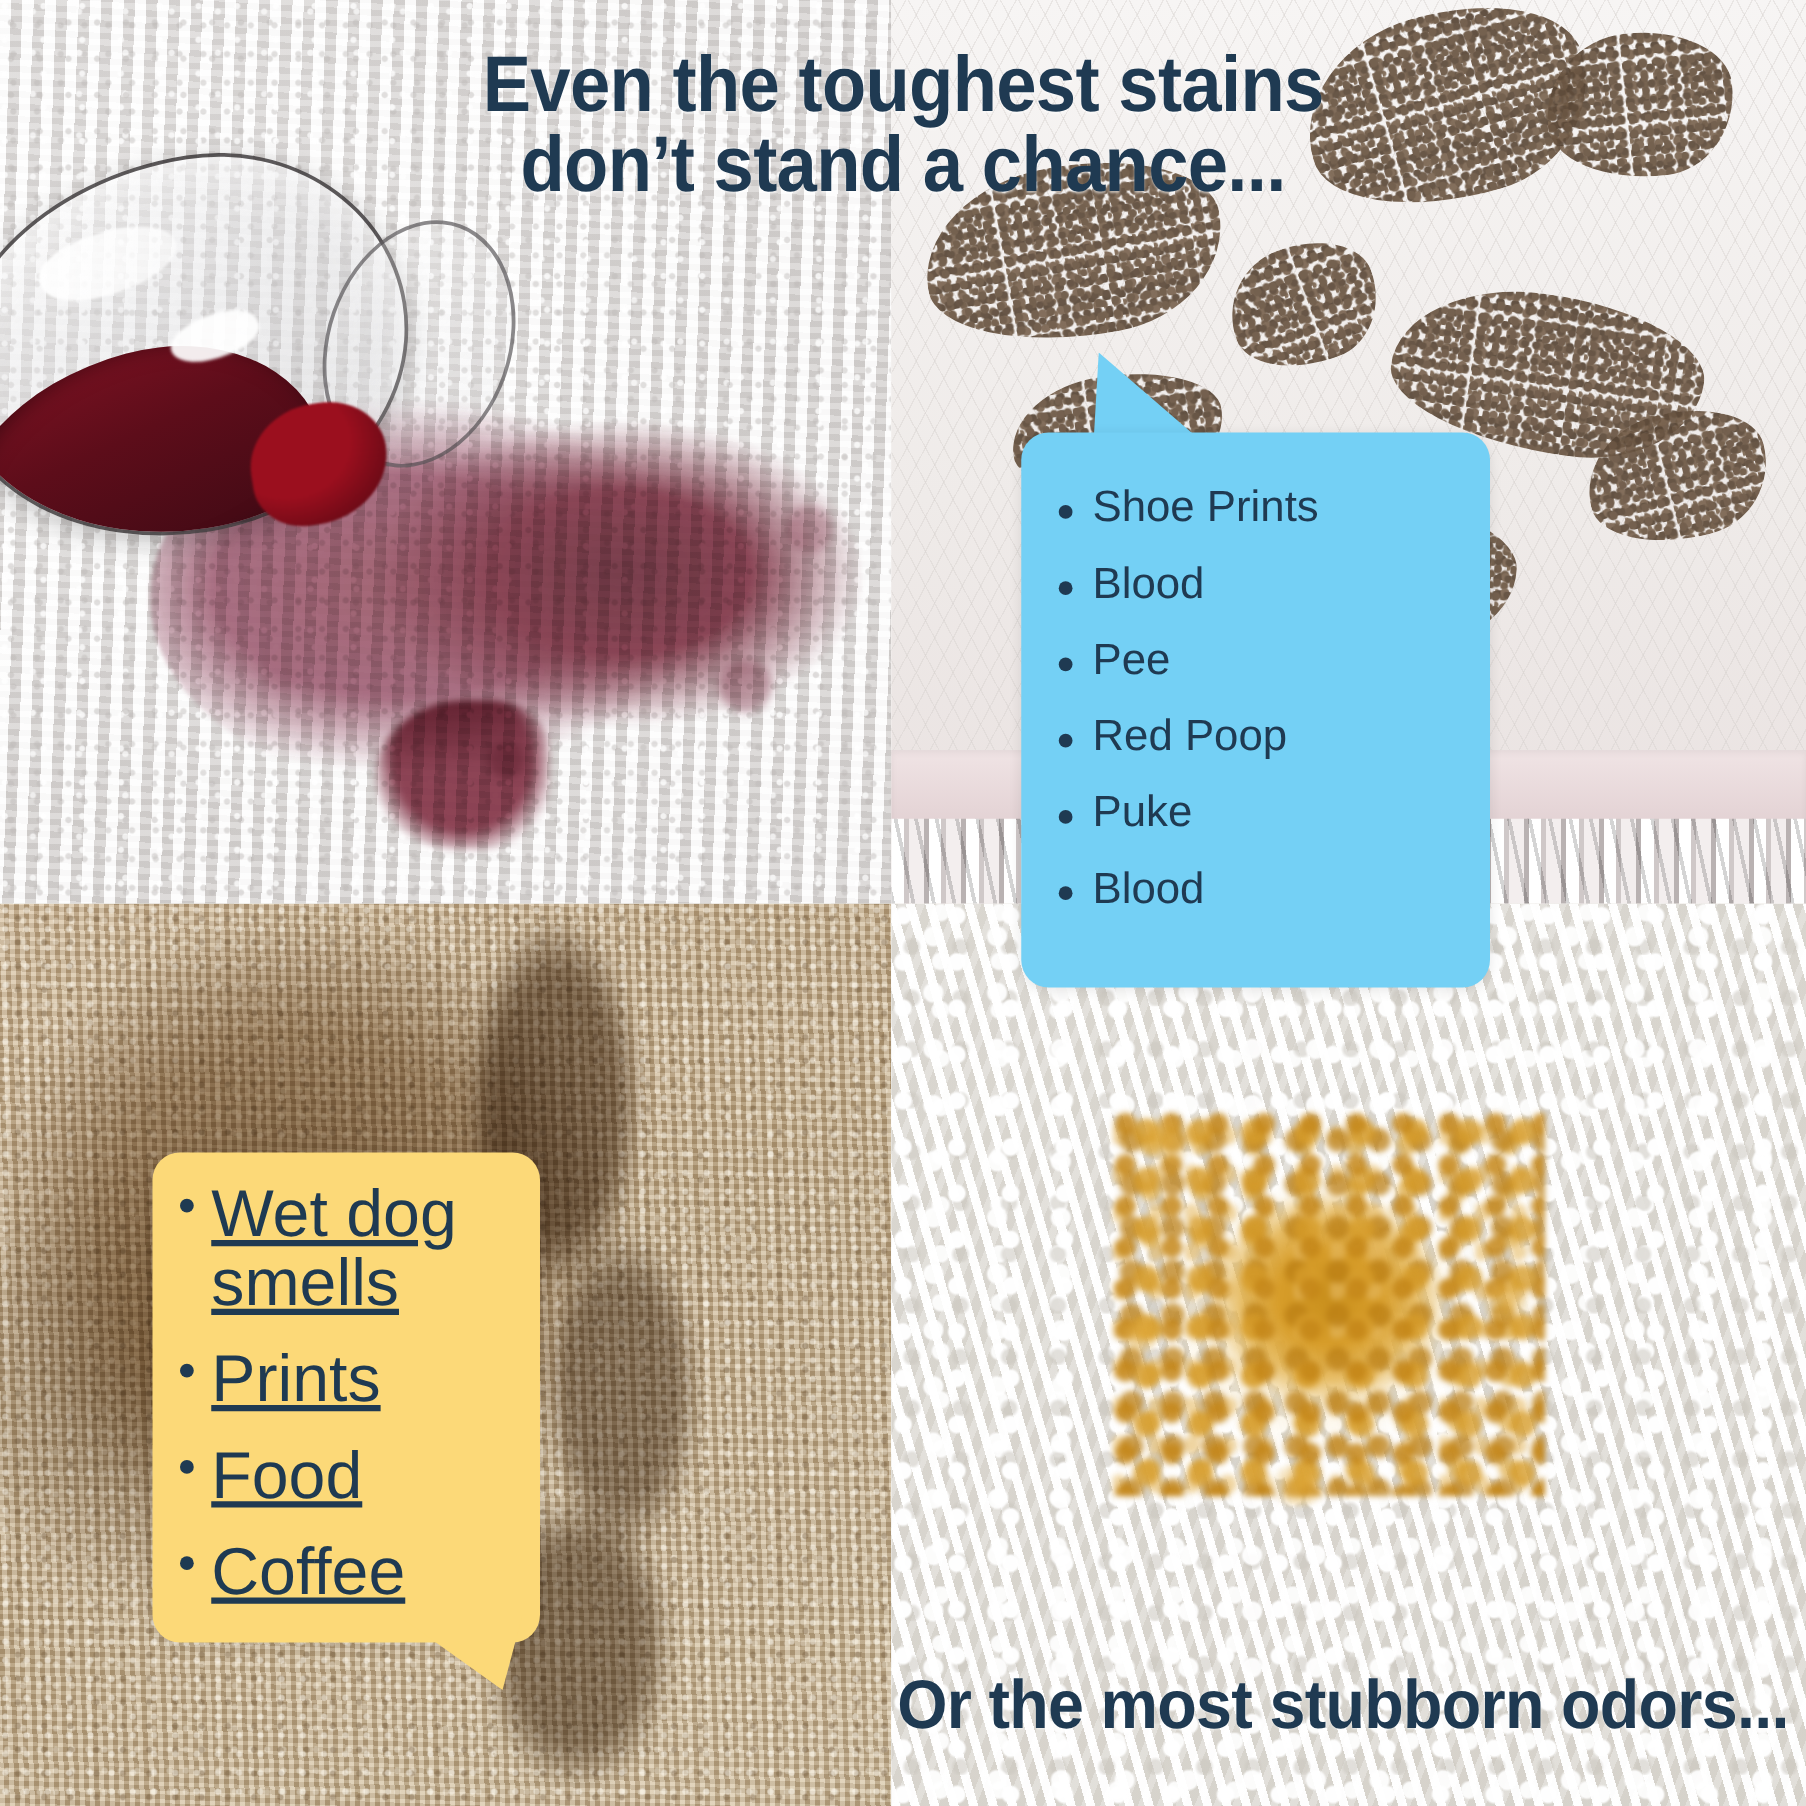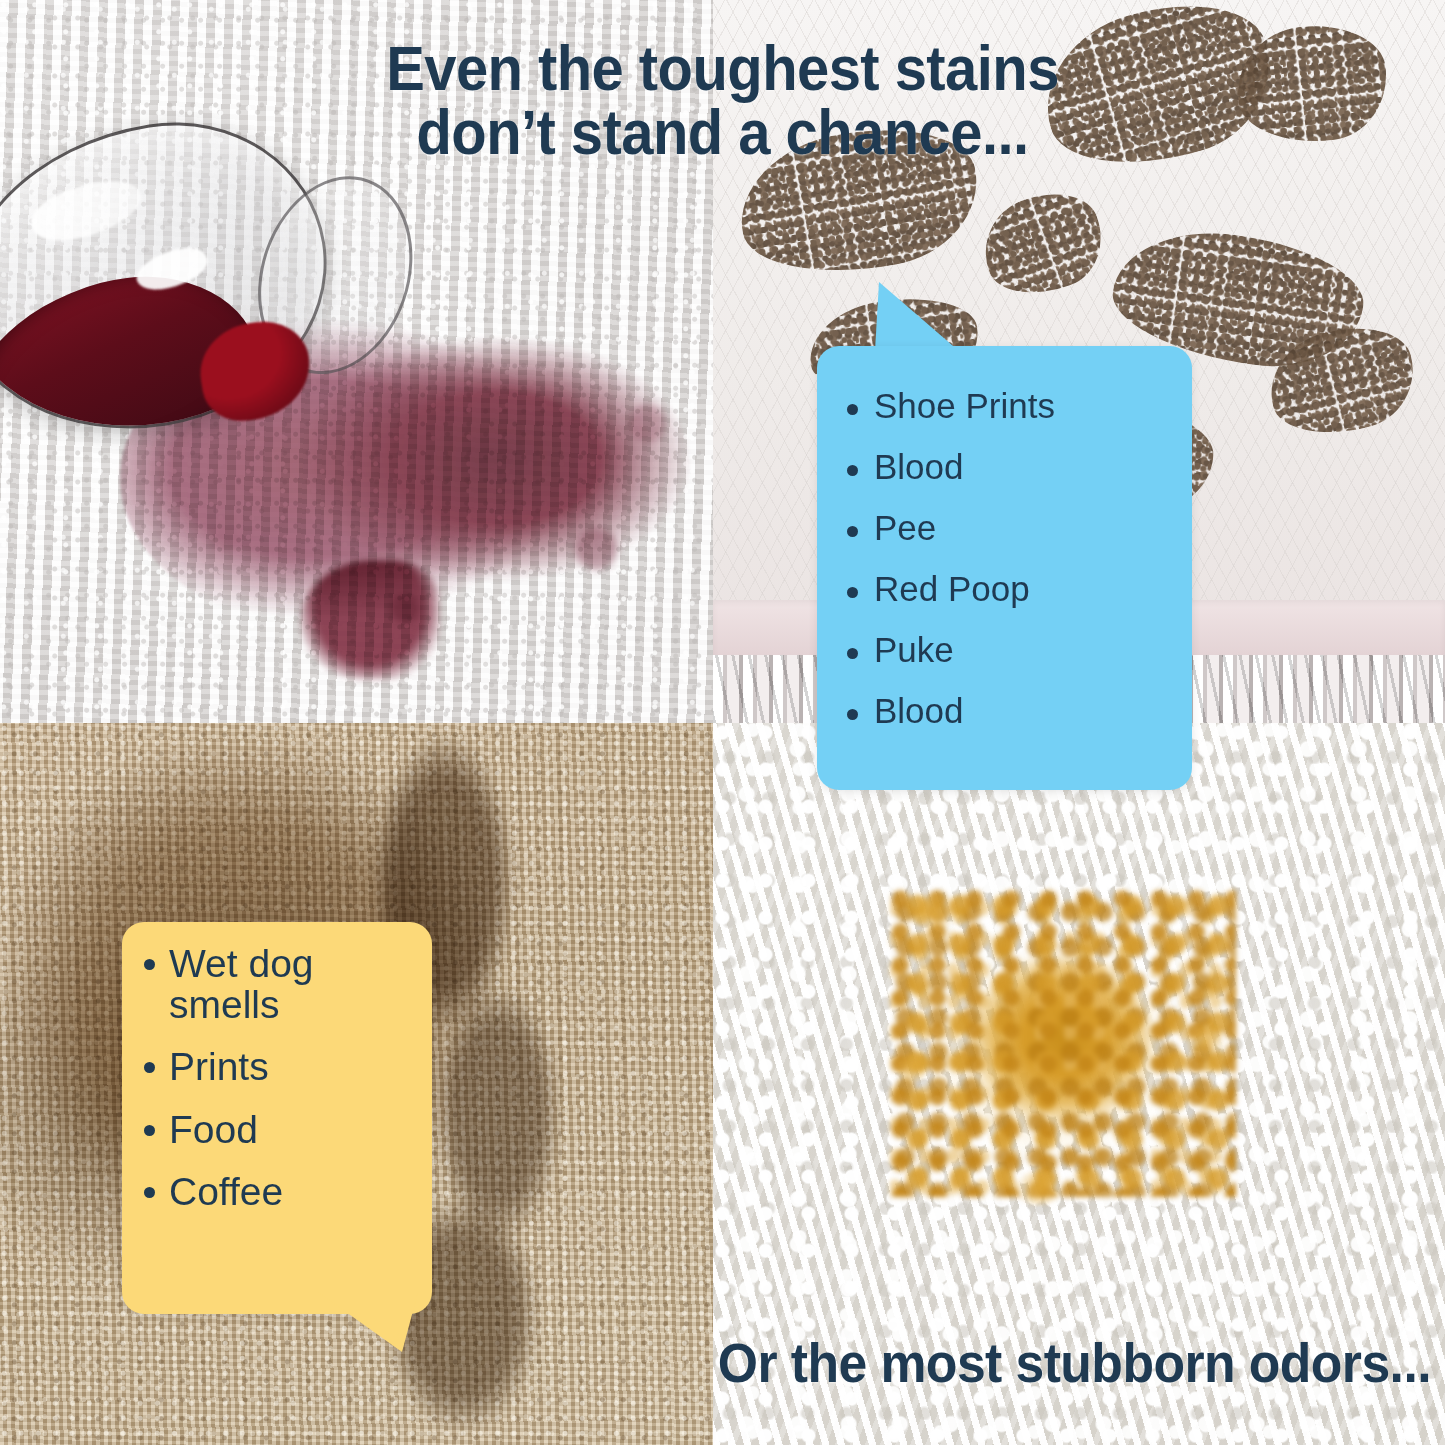--- a/index.html
+++ b/index.html
@@ -280,21 +280,21 @@
   #bubble-yellow .bubble-box{
     position:absolute; left:0; top:0; width:310px; height:392px;
     background:#fcd978;
   }
   #bubble-yellow .tail{
     position:absolute; left:196px; top:370px; width:100px; height:60px;
     background:#fcd978;
     clip-path:polygon(0% 0%, 100% 0%, 84% 100%);
   }
   #bubble-yellow ul{ position:absolute; left:22px; top:22px; right:12px; }
-  #bubble-yellow li{ font-size:39px; line-height:1.04; margin-bottom:22px; }
+  #bubble-yellow li{ font-size:53px; line-height:1.04; margin-bottom:22px;text-decoration:underline; }
   #bubble-yellow .dot{ width:11px; height:11px; margin:15px 14px 0 0; }
 </style>
 </head>
 <body>
 
 <div id="stage">
 
   <div class="quad" id="q-tl">
     <div class="carpet-white"></div>
     <div class="stain-wine"></div>

